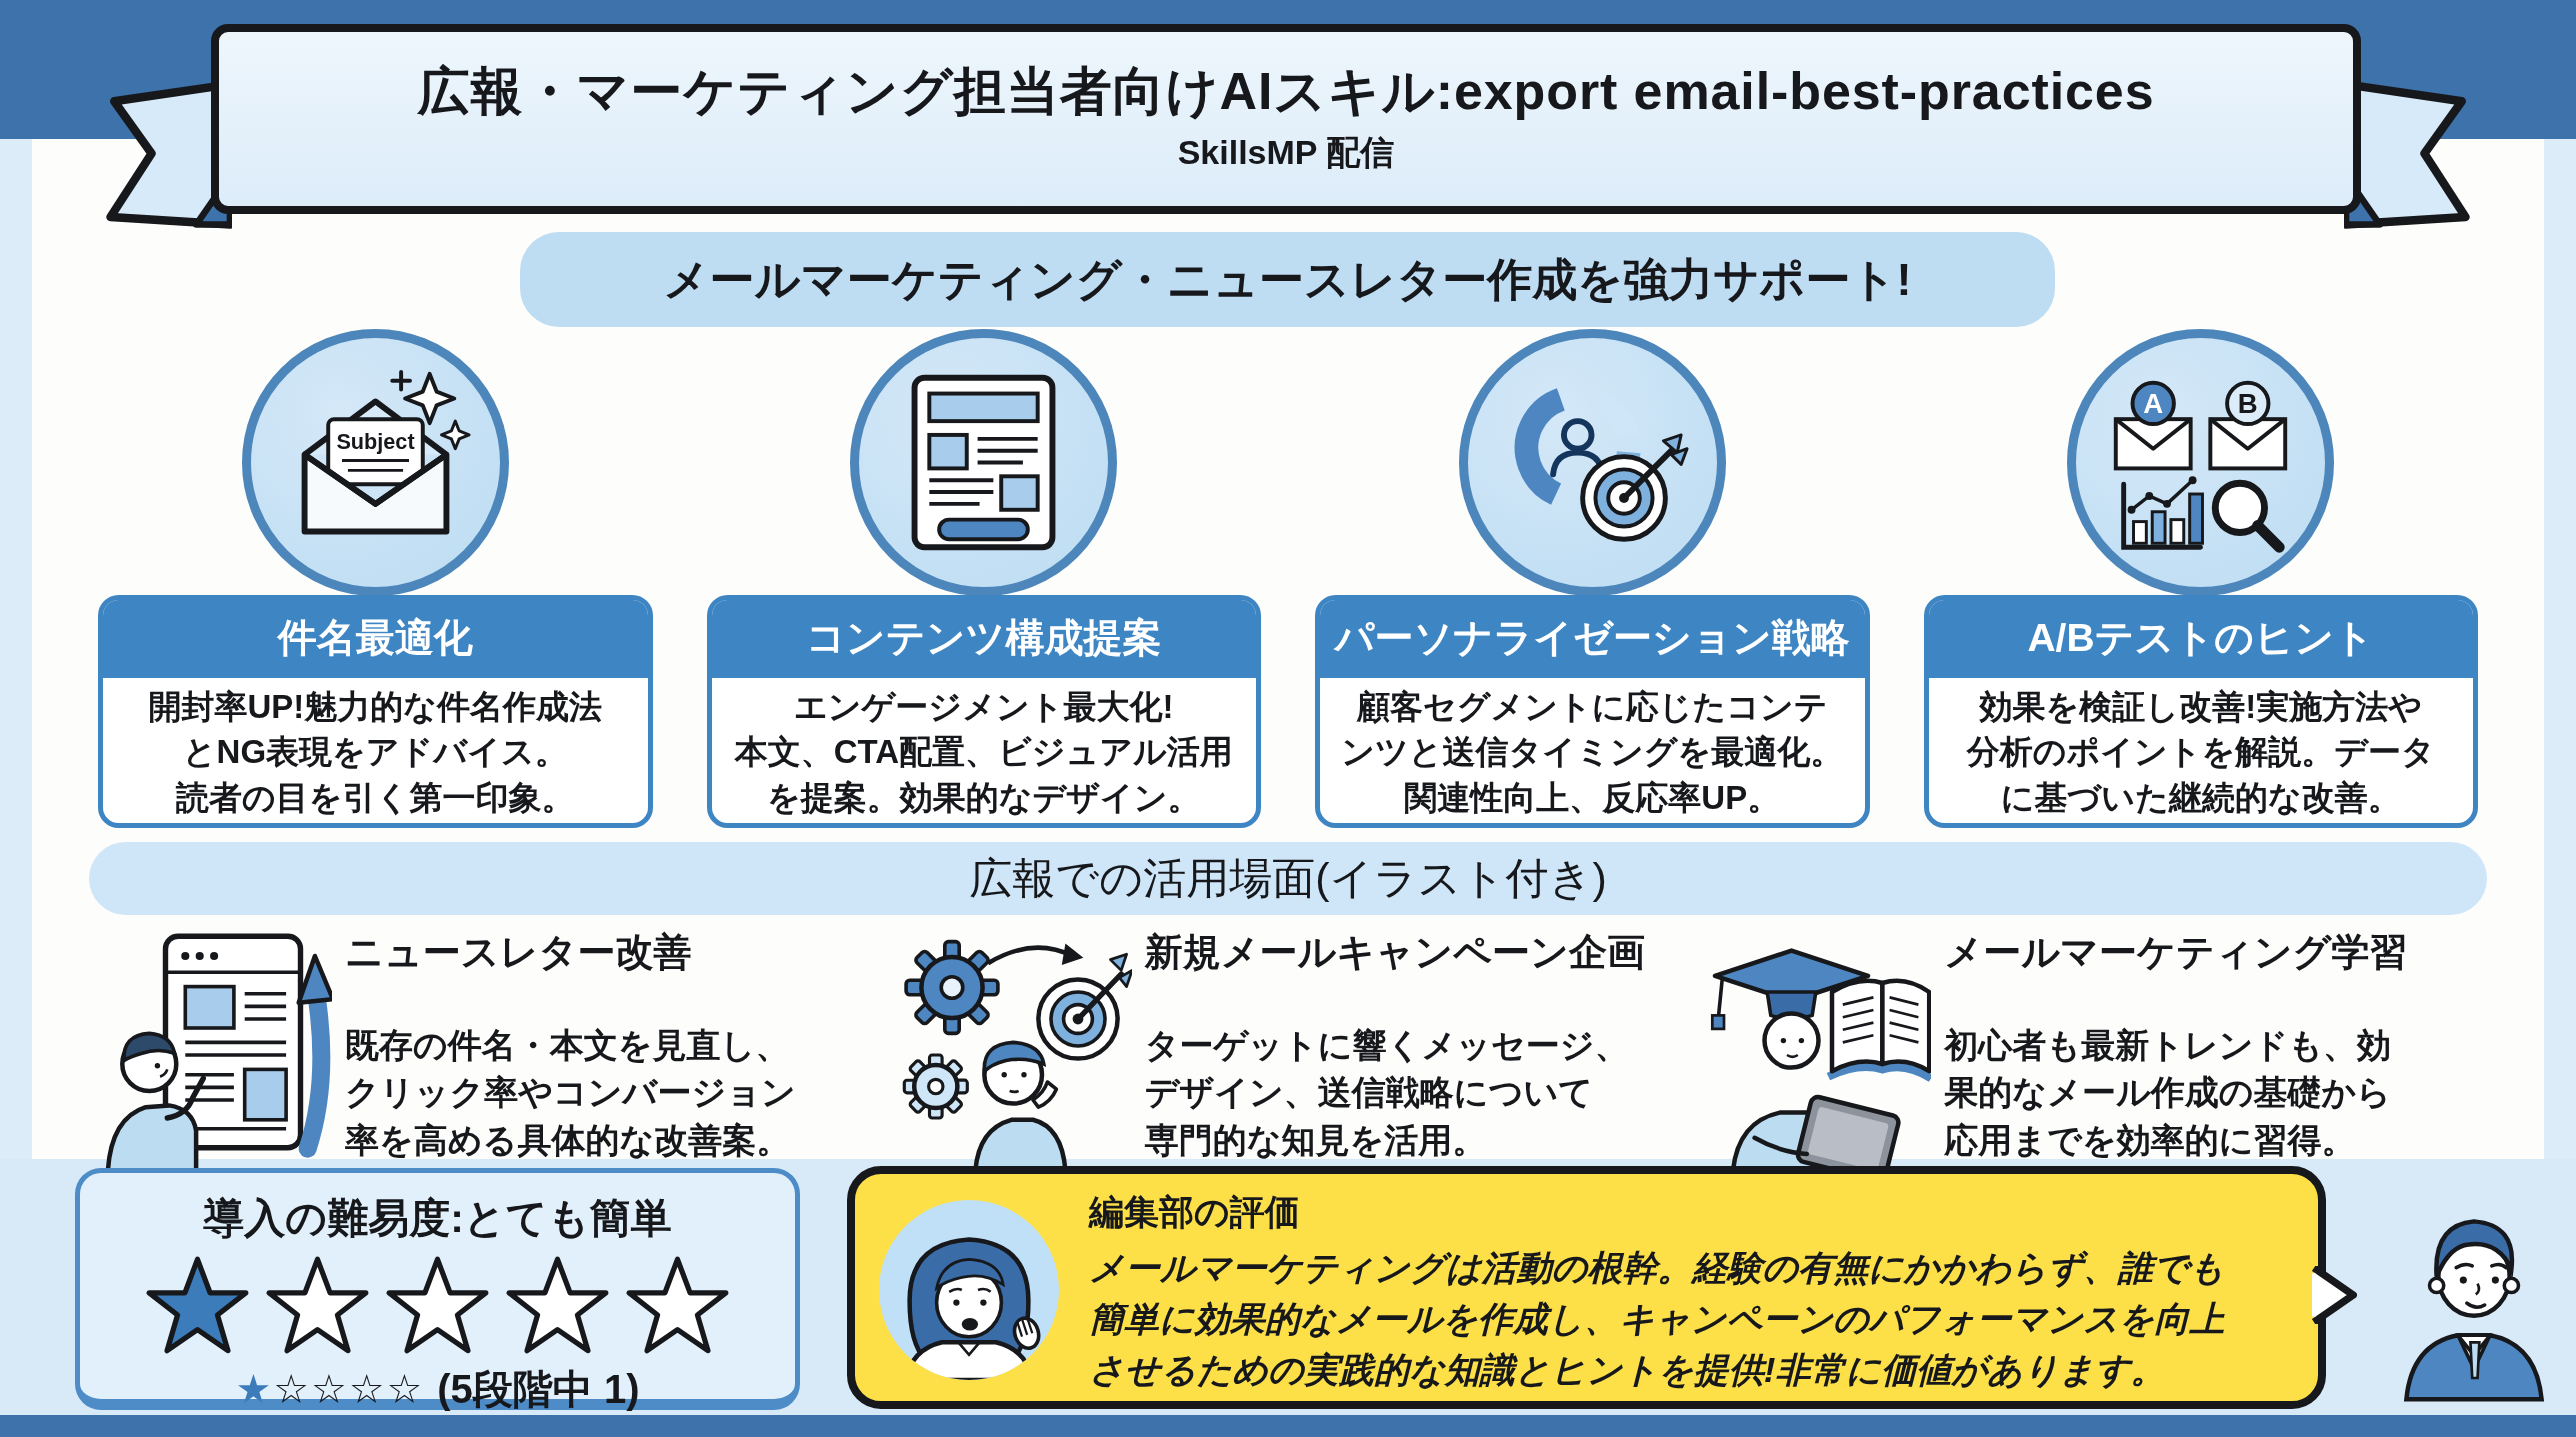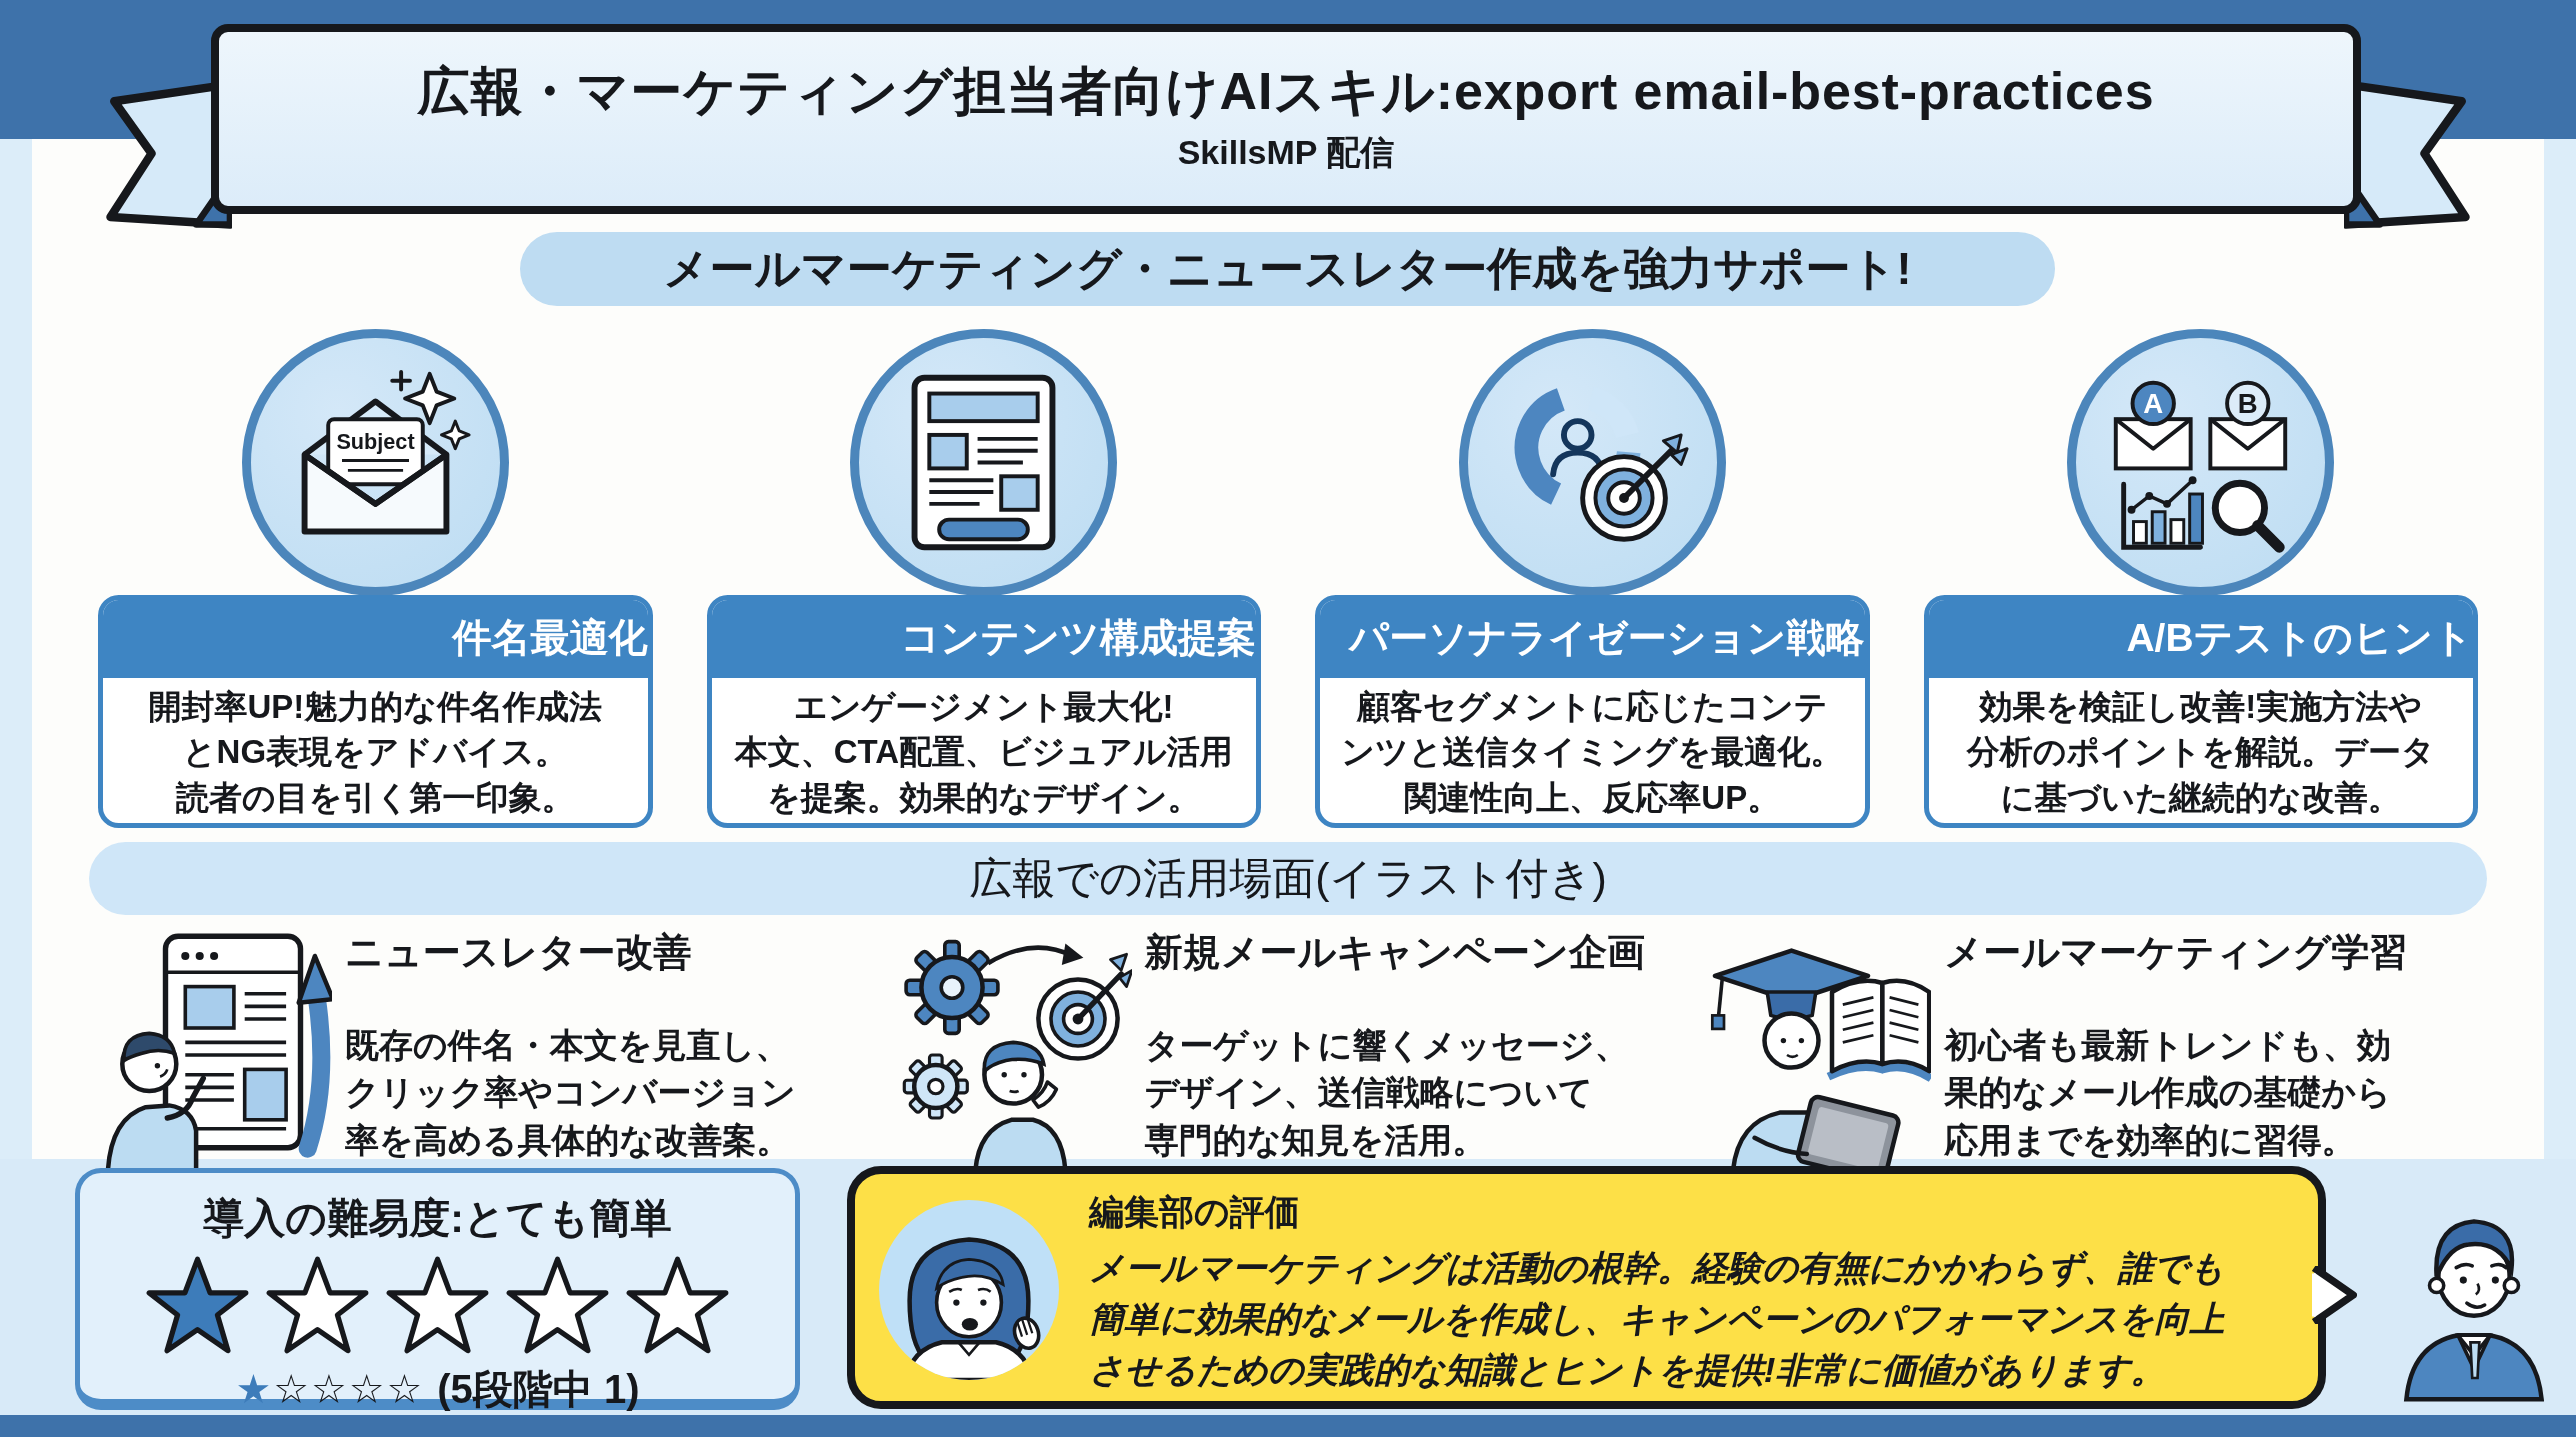--- a/index.html
+++ b/index.html
@@ -22,39 +22,39 @@
     display:flex;flex-direction:column;align-items:center;justify-content:center;
   }
   .ribbon-title{font-size:52px;font-weight:700;letter-spacing:0.9px;line-height:1.15;}
   .ribbon-subtitle{font-size:34px;font-weight:700;margin-top:7.5px;}
   .ribbon-tail{position:absolute;top:77px;z-index:2;}
   .ribbon-tail.left{left:101px;}
   .ribbon-tail.right{left:2344px;transform:scaleX(-1);}
 
   
   .support-pill{
-    position:absolute;left:520px;top:232px;width:1535px;height:74px;
+    position:absolute;left:520px;top:232px;width:1535px;height:95px;
     background:#bedcf2;border-radius:39px;z-index:1;
     display:flex;align-items:center;justify-content:center;
   }
   .support-pill span{font-size:45px;font-weight:700;}
 
   
   .icons-row{position:absolute;left:98px;top:329px;width:2380px;display:grid;grid-template-columns:repeat(4,1fr);gap:54px;}
   .icon-cell{display:flex;justify-content:center;}
   .icon-circle{
     width:249px;height:249px;border-radius:50%;
     background:radial-gradient(circle at 35% 30%,#d4e8f8,#bcdcf2);
     border:9.4px solid #4c86bb;display:flex;align-items:center;justify-content:center;
   }
 
   
   .cards-row{position:absolute;left:98px;top:595px;width:2380px;display:grid;grid-template-columns:repeat(4,1fr);gap:54px;}
   .card{border:5.6px solid #3e85c3;border-radius:20.6px;background:#fff;overflow:hidden;height:223px;display:flex;flex-direction:column;}
-  .card-header{background:#3e85c3;color:#fff;font-size:39px;font-weight:700;text-align:right;padding:11.2px 0 13px;}
+  .card-header{background:#3e85c3;color:#fff;font-size:39px;font-weight:700;text-align:center;padding:11.2px 0 13px;}
   .card-body{flex:1;display:flex;align-items:center;justify-content:center;font-size:33px;font-weight:700;text-align:center;line-height:1.38;white-space:pre-line;padding:5.6px 7.5px;}
 
   
   .section-bar{
     position:absolute;left:89px;top:842px;width:2398px;height:73px;background:#cfe6f8;border-radius:37px;
     display:flex;align-items:center;justify-content:center;
   }
   .section-bar span{font-size:43px;font-weight:400;}
   .usecases-row{position:absolute;left:98px;top:925px;width:2380px;display:grid;grid-template-columns:repeat(3,1fr);gap:19px;}
   .usecase{display:flex;align-items:flex-start;}

